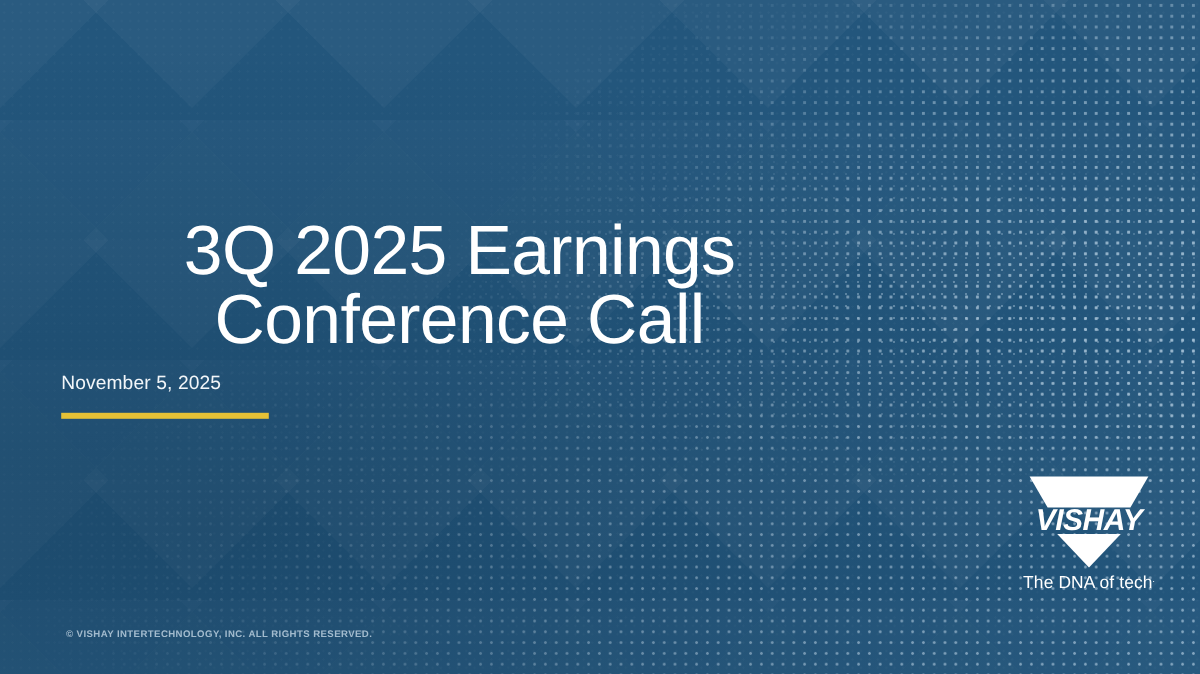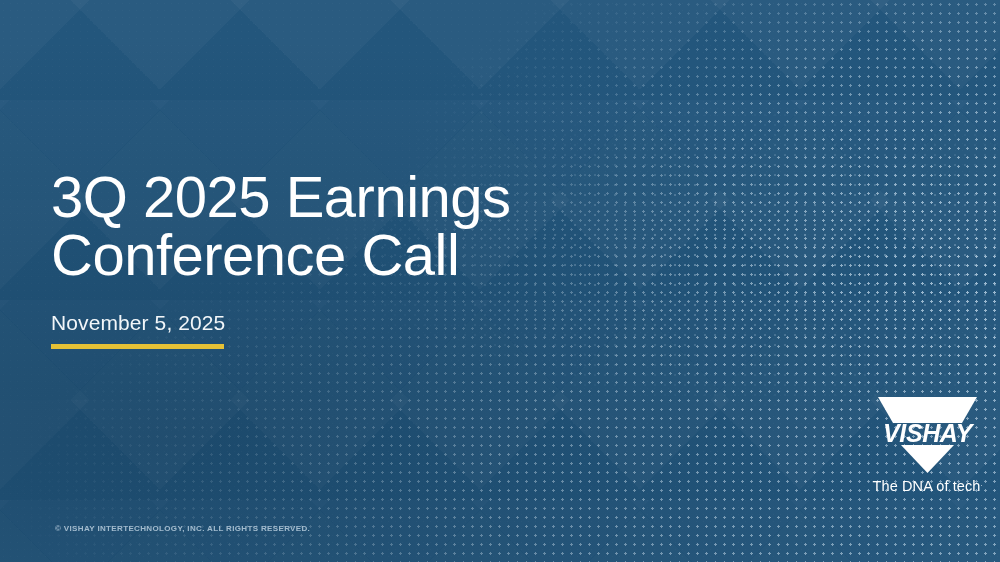--- a/index.html
+++ b/index.html
@@ -86,34 +86,35 @@
       radial-gradient(120% 100% at 18% 78%, rgba(12,45,70,0.30) 0%, rgba(12,45,70,0.10) 45%, transparent 72%);
   }
 
   
 
   .title {
     position: absolute;
     left: 51px;
     top: 168px;
     width: 640px;
-    margin: 0;
+    margin: 12px;
     font-size: 58px;
     font-weight: 300;
     line-height: 1.0;
     letter-spacing: -0.5px;
     color: #ffffff;
     white-space: pre-line;
+    text-align: center;
   }
 
   .date {
     position: absolute;
     left: 51px;
     top: 311px;
-    font-size: 21px;
+    font-size: 16px;
     font-weight: 400;
     color: #f2f6f9;
     letter-spacing: 0.1px;
   }
 
   .accent-bar {
     position: absolute;
     left: 51px;
     top: 344px;
     width: 173px;
@@ -133,21 +134,20 @@
   }
 
   
 
   .logo {
     position: absolute;
     left: 845px;
     top: 393px;
     width: 125px;
     height: 110px;
-    margin-left: 20px;
   }
 
   .logo-mark {
     position: absolute;
     left: 0;
     top: 0;
     width: 125px;
     height: 82px;
   }
 

